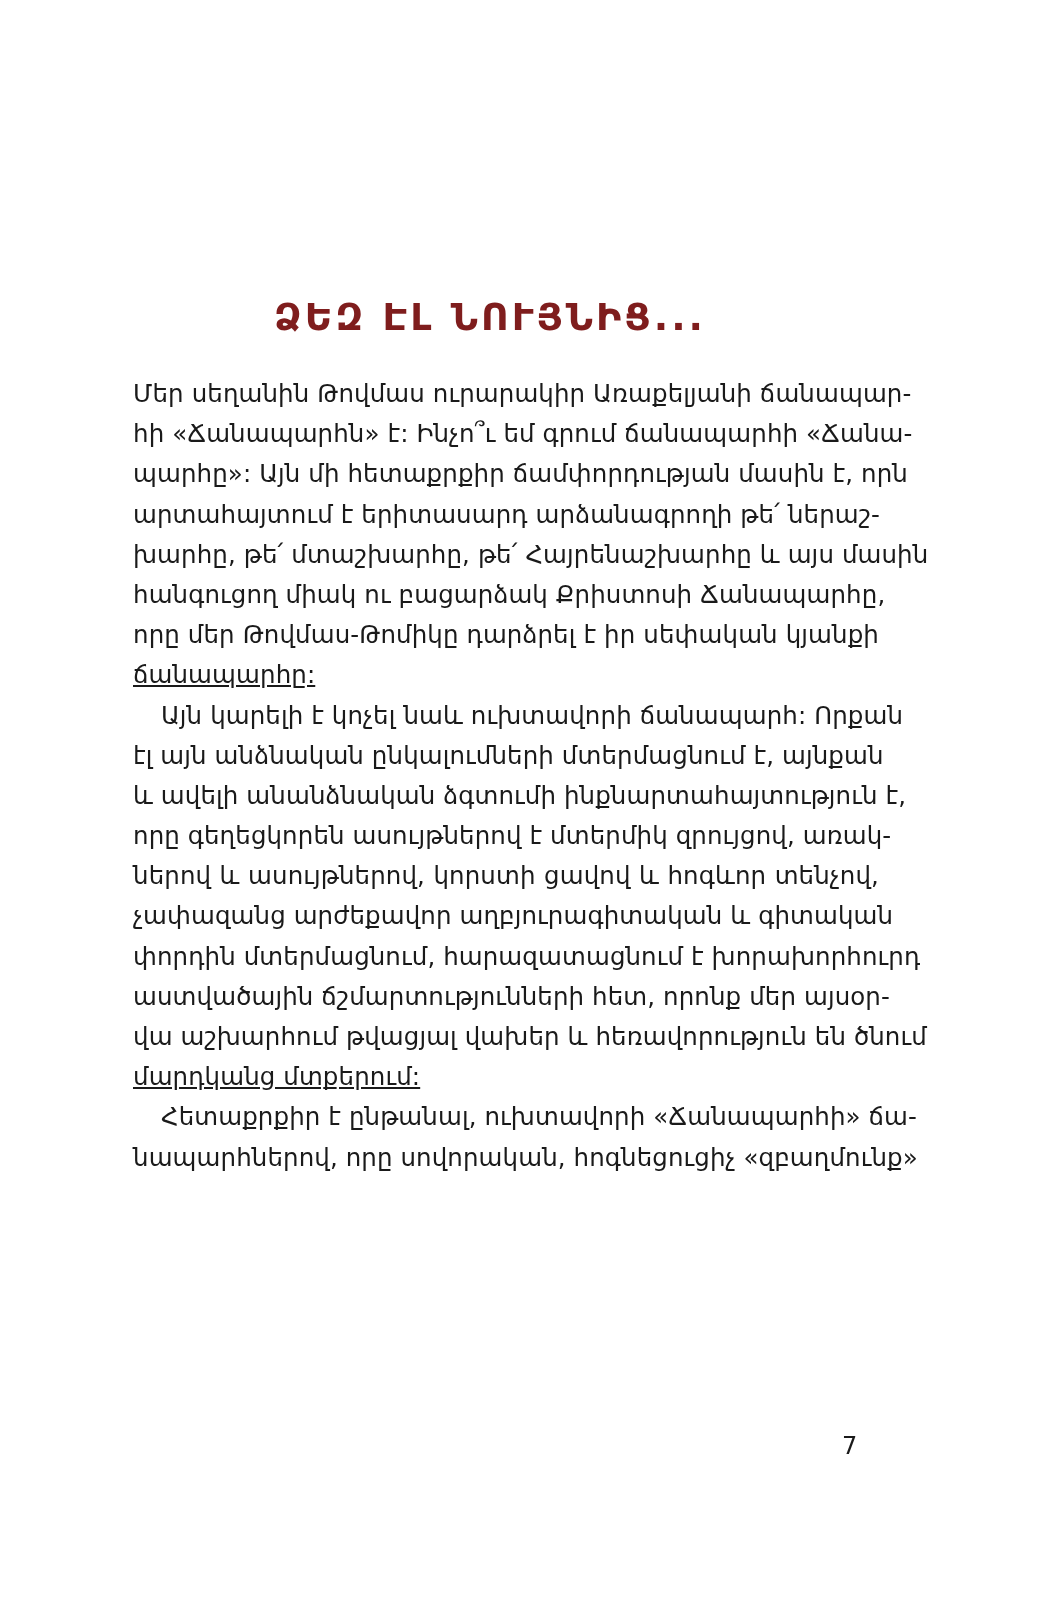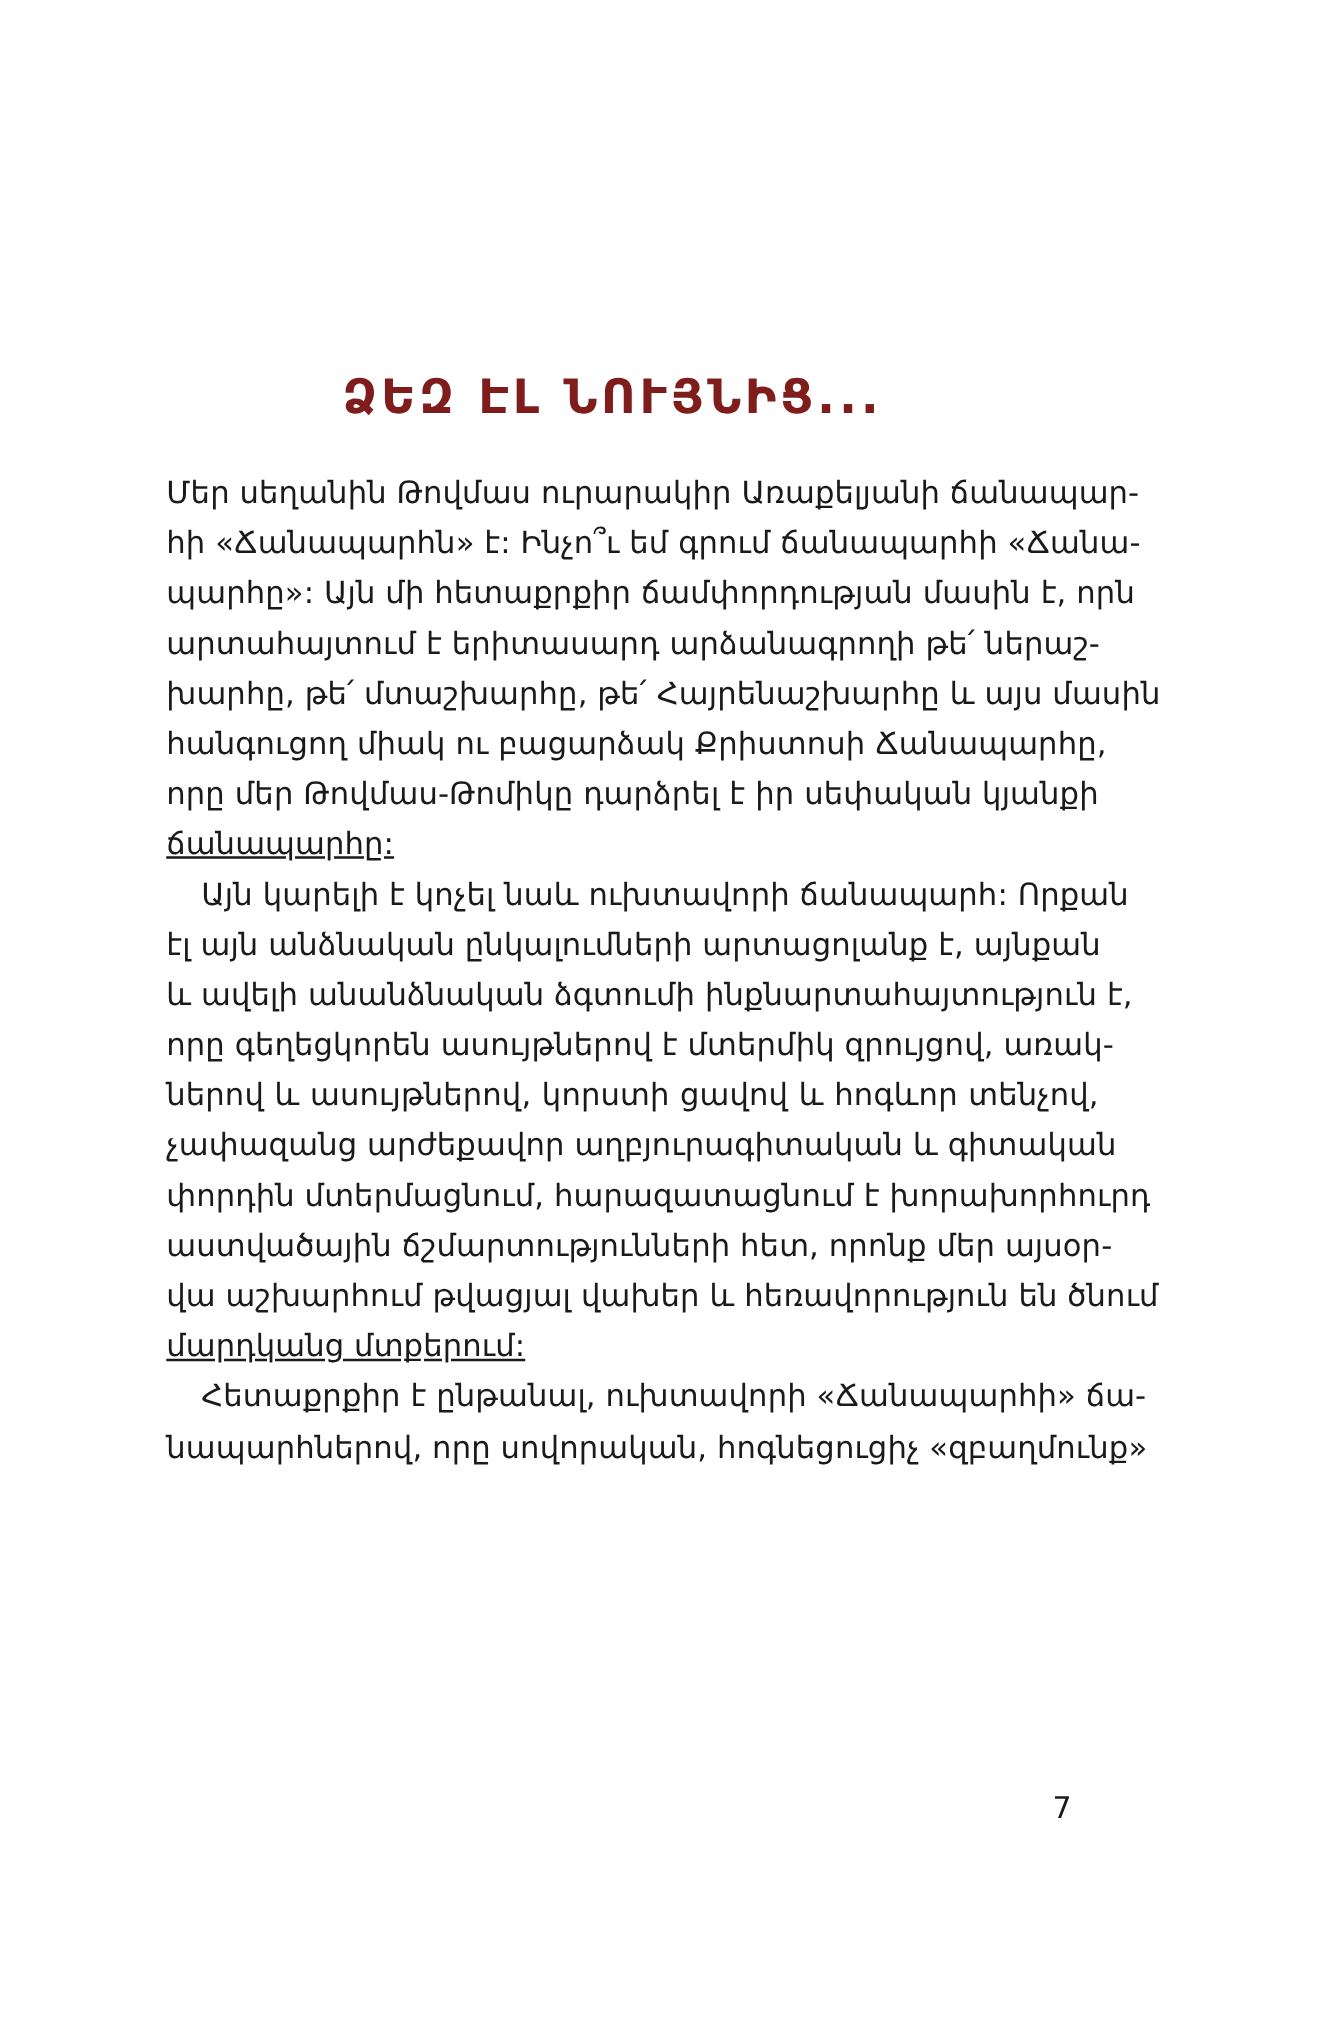--- a/index.html
+++ b/index.html
@@ -78,21 +78,21 @@
       <div class="line">պարհը»: Այն մի հետաքրքիր ճամփորդության մասին է, որն</div>
       <div class="line">արտահայտում է երիտասարդ արձանագրողի թե՛ ներաշ-</div>
       <div class="line">խարհը, թե՛ մտաշխարհը, թե՛ Հայրենաշխարհը և այս մասին</div>
       <div class="line">հանգուցող միակ ու բացարձակ Քրիստոսի Ճանապարհը,</div>
       <div class="line">որը մեր Թովմաս-Թոմիկը դարձրել է իր սեփական կյանքի</div>
       <div class="line last">ճանապարհը:</div>
     </div>
 
     <div>
       <div class="line indent">Այն կարելի է կոչել նաև ուխտավորի ճանապարհ: Որքան</div>
-      <div class="line">էլ այն անձնական ընկալումների արտացոլանք է, այնքան</div>
+      <div class="line">էլ այն անձնական ընկալումների մտերմացնում է, այնքան</div>
       <div class="line">և ավելի անանձնական ձգտումի ինքնարտահայտություն է,</div>
       <div class="line">որը գեղեցկորեն ասույթներով է մտերմիկ զրույցով, առակ-</div>
       <div class="line">ներով և ասույթներով, կորստի ցավով և հոգևոր տենչով,</div>
       <div class="line">չափազանց արժեքավոր աղբյուրագիտական և գիտական</div>
       <div class="line">փորդին մտերմացնում, հարազատացնում է խորախորհուրդ</div>
       <div class="line">աստվածային ճշմարտությունների հետ, որոնք մեր այսօր-</div>
       <div class="line">վա աշխարհում թվացյալ վախեր և հեռավորություն են ծնում</div>
       <div class="line last">մարդկանց մտքերում:</div>
     </div>
 

